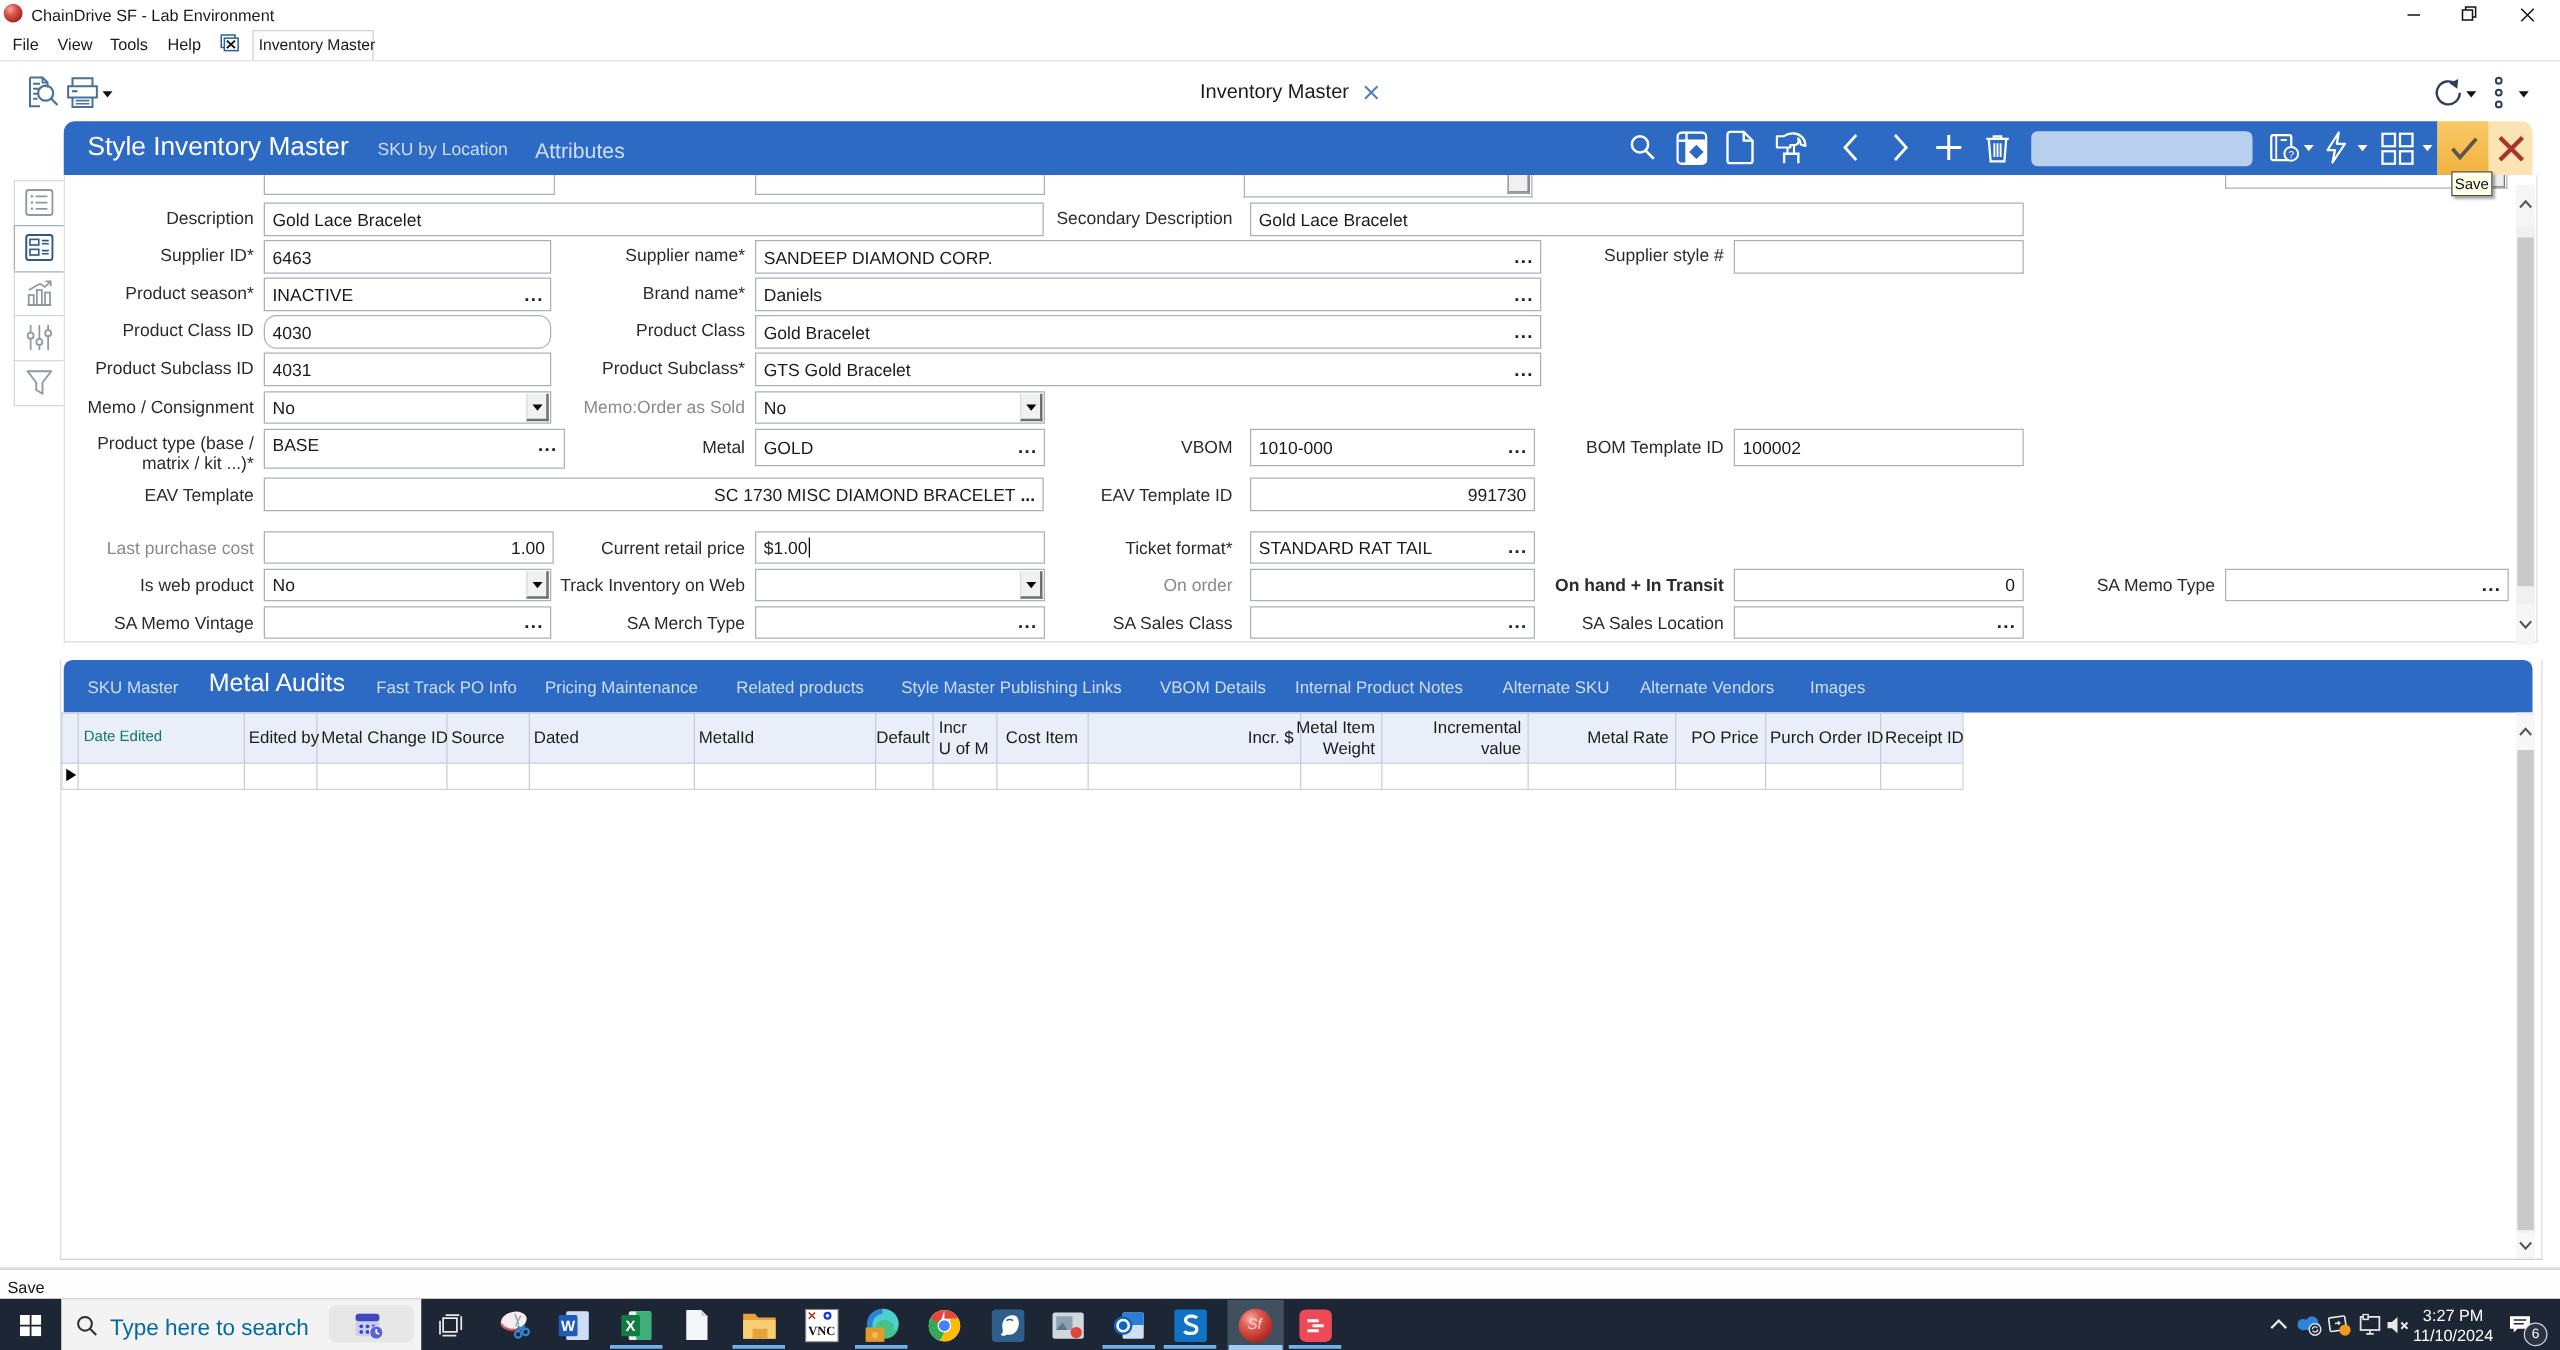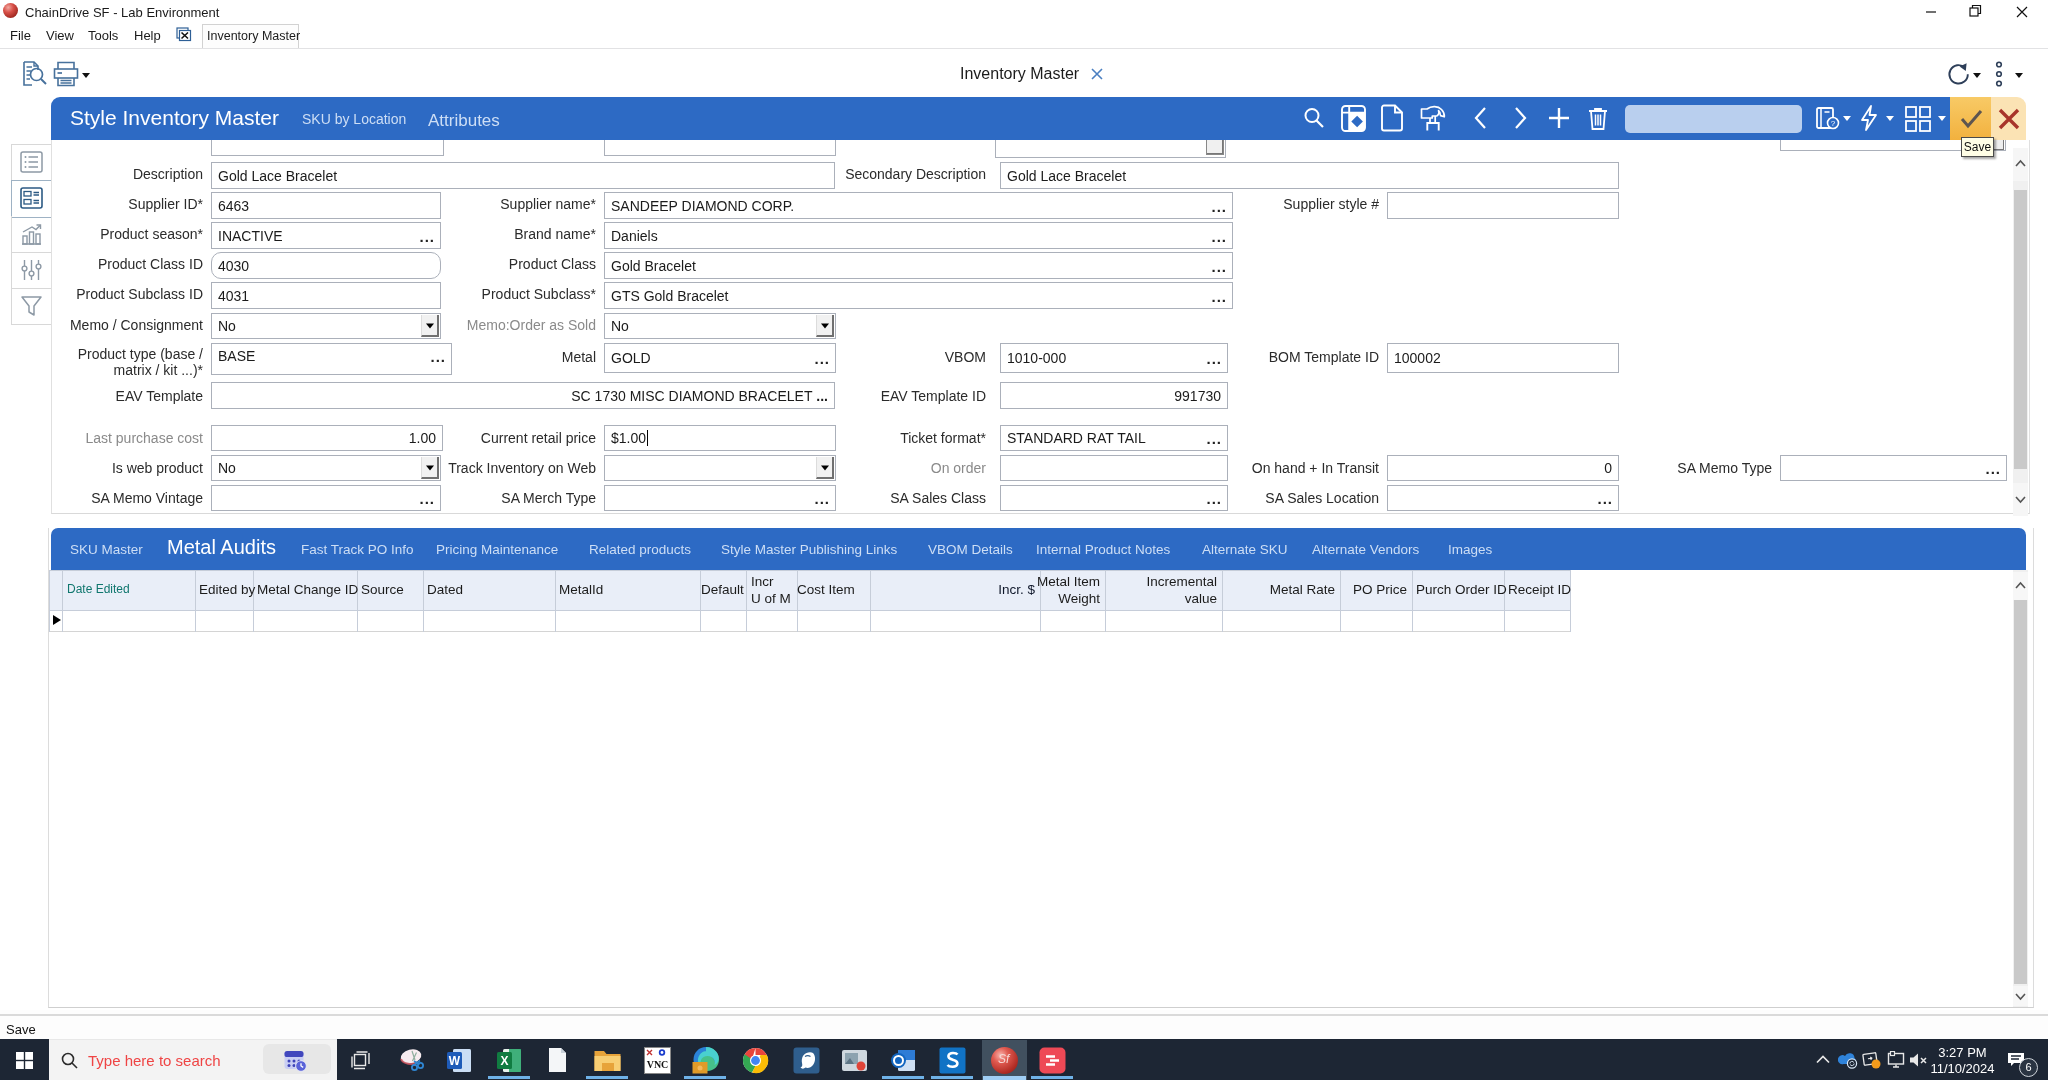--- a/index.html
+++ b/index.html
@@ -332,21 +332,21 @@
 <div class="fld" style="left:211px;top:455px;width:228px;height:24px;">
     <span class="tx">No</span>
     <span class="combo"></span>
   </div>
 <div class="lbl" style="right:1452px;top:460px;">Track Inventory on Web</div>
 <div class="fld" style="left:604px;top:455px;width:230px;height:24px;">
     <span class="combo"></span>
   </div>
 <div class="lblg" style="right:1062px;top:460px;">On order</div>
 <div class="fld" style="left:1000px;top:455px;width:226px;height:24px;"></div>
-<div class="lbl" style="right:669px;top:460px;">On hand + In Transit</div>
+<div class="lbl" style="right:669px;top:460px;font-weight:bold;">On hand + In Transit</div>
 <div class="fld" style="left:1387px;top:455px;width:230px;height:24px;">
     <span class="txr">0</span>
   </div>
 <div class="lbl" style="right:276px;top:460px;">SA Memo Type</div>
 <div class="fld" style="left:1780px;top:455px;width:225px;height:24px;">
     <span class="dots">...</span>
   </div>
 
 
 <div class="lbl" style="right:1845px;top:490px;">SA Memo Vintage</div>
@@ -424,21 +424,21 @@
   </g>
   </svg>
 <div class="abs" style="left:67px;top:582px;font-size:12px;color:#0f766e;">Date Edited</div>
 <div class="abs" style="left:199px;top:582px;font-size:13.5px;color:#1b1b1b;">Edited by</div>
 <div class="abs" style="left:257px;top:582px;font-size:13.5px;color:#1b1b1b;">Metal Change ID</div>
 <div class="abs" style="left:361px;top:582px;font-size:13.5px;color:#1b1b1b;">Source</div>
 <div class="abs" style="left:427px;top:582px;font-size:13.5px;color:#1b1b1b;">Dated</div>
 <div class="abs" style="left:559px;top:582px;font-size:13.5px;color:#1b1b1b;">MetalId</div>
 <div class="abs" style="left:701px;top:582px;font-size:13.5px;color:#1b1b1b;">Default</div>
 <div class="abs" style="left:751px;top:573px;font-size:13.5px;color:#1b1b1b;line-height:17px;">Incr<br>U of M</div>
-<div class="abs" style="left:797px;top:582px;width:73px;font-size:13.5px;color:#1b1b1b;">Cost Item</div>
+<div class="abs" style="left:797px;top:582px;width:73px;text-align:center;font-size:13.5px;color:#1b1b1b;">Cost Item</div>
 <div class="abs" style="right:1013px;top:582px;font-size:13.5px;color:#0f172a;">Incr. $</div>
 <div class="abs" style="right:948px;top:573px;text-align:right;font-size:13.5px;color:#1b1b1b;line-height:17px;">Metal Item<br>Weight</div>
 <div class="abs" style="right:831px;top:573px;text-align:right;font-size:13.5px;color:#1b1b1b;line-height:17px;">Incremental<br>value</div>
 <div class="abs" style="right:713px;top:582px;font-size:13.5px;color:#1b1b1b;">Metal Rate</div>
 <div class="abs" style="right:641px;top:582px;font-size:13.5px;color:#1b1b1b;">PO Price</div>
 <div class="abs" style="left:1416px;top:582px;font-size:13.5px;color:#1b1b1b;">Purch Order ID</div>
 <div class="abs" style="left:1508px;top:582px;font-size:13.5px;color:#1b1b1b;">Receipt ID</div>
 
 <div class="abs" style="left:53px;top:615px;border-top:5.5px solid transparent;border-bottom:5.5px solid transparent;border-left:8px solid #000;"></div>
 
@@ -466,21 +466,21 @@
     <rect x="9.2" y="0" width="7.8" height="7.8" fill="#fff"></rect>
   <rect x="0" y="9.2" width="7.8" height="7.8" fill="#fff"></rect>
     <rect x="9.2" y="9.2" width="7.8" height="7.8" fill="#fff"></rect>
   </svg>
 
 <div class="abs" style="left:49px;top:1039px;width:288px;height:41px;background:#f3f3f3;border-top:1px solid #e8e8e8;"></div>
 <svg class="abs" style="left:60px;top:1051px;" width="19" height="19" viewBox="0 0 19 19">
   <circle cx="8" cy="8" r="5.5" fill="none" stroke="#2b2b2b" stroke-width="1.6"></circle>
   <line x1="12" y1="12" x2="17" y2="17" stroke="#2b2b2b" stroke-width="1.6"></line>
   </svg>
-<div class="abs" style="left:88px;top:1052px;font-size:15px;color:#ef4444;">Type here to search</div>
+<div class="abs" style="left:88px;top:1052px;font-size:18px;color:#0369a1;">Type here to search</div>
 <div class="abs" style="left:263px;top:1044px;width:68px;height:30px;background:#e7e7e7;border-radius:6px;"></div>
 <svg class="abs" style="left:283px;top:1048px;" width="25" height="24" viewBox="0 0 25 24">
   <rect x="1.5" y="3" width="19" height="18" rx="3" fill="#c9cef3"></rect>
   <rect x="1.5" y="3" width="19" height="6" rx="2.6" fill="#4147bd"></rect>
   <circle cx="6" cy="13" r="1.5" fill="#3d43b8"></circle>
     <circle cx="11" cy="13" r="1.5" fill="#3d43b8"></circle>
     <circle cx="16" cy="13" r="1.5" fill="#3d43b8"></circle>
   <circle cx="6" cy="17.5" r="1.5" fill="#3d43b8"></circle>
     <circle cx="11" cy="17.5" r="1.5" fill="#3d43b8"></circle>
   <circle cx="18" cy="18" r="5.3" fill="#5a63d8" stroke="#f0f1fb" stroke-width="0.8"></circle>

